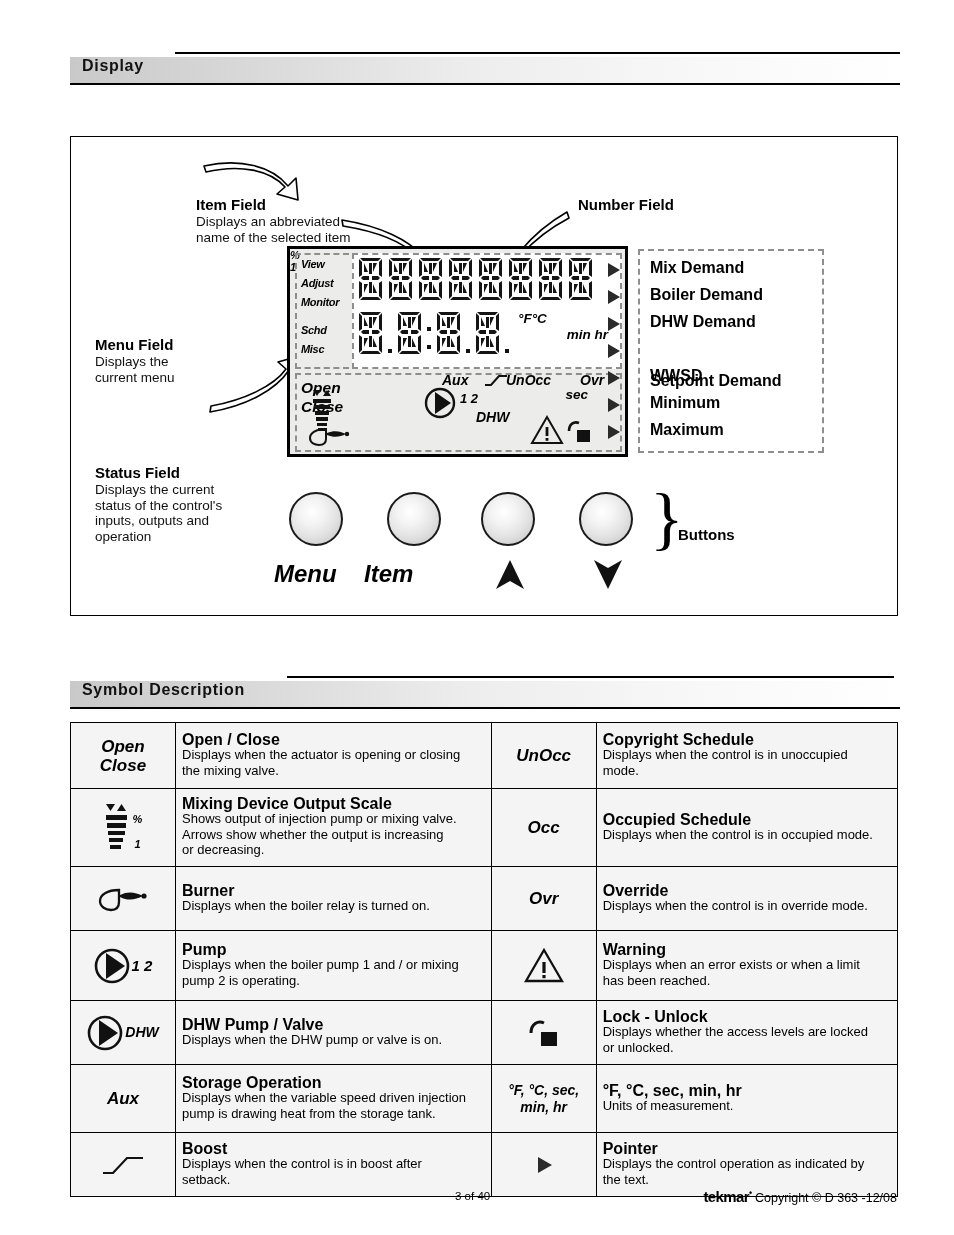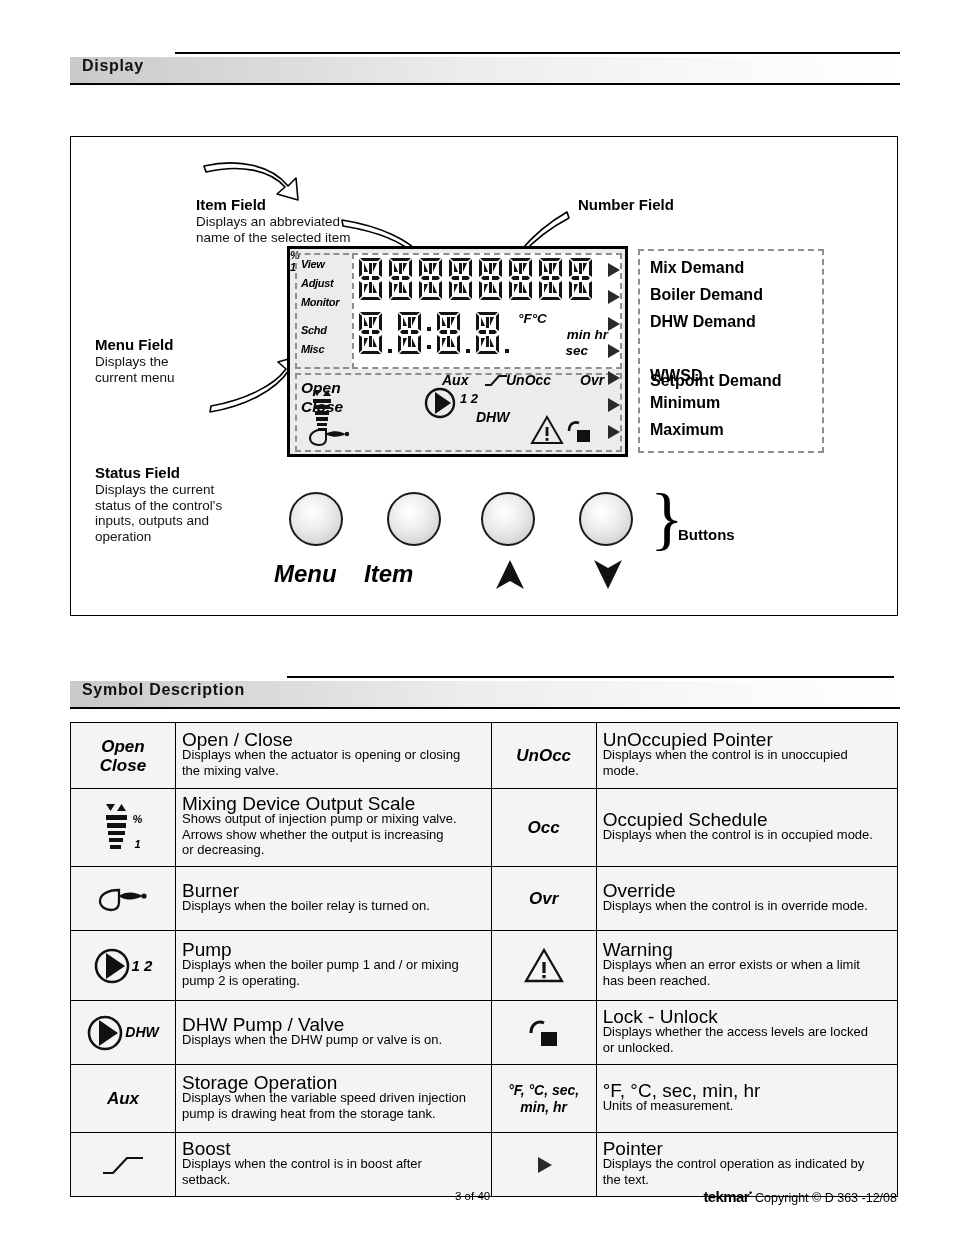--- a/index.html
+++ b/index.html
@@ -164,21 +164,21 @@
     position: absolute;
     left: 228px; top: 62px;
     width: 100px;
     font-style: italic;
     font-weight: bold;
     font-size: 13.5px;
     line-height: 16px;
   }
   .units .deg { font-size: 13.5px; }
   .units .r2 { text-align: right; padding-right: 10px;}
-  .units .r3 { text-align: right; padding-right: 30px;}
+  .units .r3 { text-align: right; padding-right: 30px; margin-top: 44px;}
 
   
   .st-lbl {
     position: absolute;
     font-style: italic; font-weight: bold;
     font-size: 14px;
   }
   .st-aux   { left: 152px; top: 123px; }
   .st-unocc { left: 216px; top: 123px; }
   .st-ovr   { left: 290px; top: 123px; }
@@ -261,22 +261,22 @@
     background: #f4f4f4;
   }
   td.sym-cell {
     width: 104px;
     text-align: center;
   }
   td.desc-cell {
     padding: 7px 10px 8px 6px;
   }
   .desc-title {
-    font-size: 19px;
-    font-weight: normal;
+    font-size: 16px;
+    font-weight: bold;
     line-height: 15px;
   }
   .desc-body {
     font-size: 13px;
     line-height: 15.5px;
   }
   .sym-text {
     font-style: italic;
     font-weight: bold;
     font-size: 17px;
@@ -723,21 +723,21 @@
         </td>
         <td class="desc-cell">
           <div class="desc-title">Open / Close</div>
           <div class="desc-body" style="white-space: pre-line;">Displays when the actuator is opening or closing
 the mixing valve.</div>
         </td>
         <td class="sym-cell">
           <div class="sym-text" style="white-space: pre-line;">UnOcc</div>
         </td>
         <td class="desc-cell">
-          <div class="desc-title">UnOccupied Pointer</div>
+          <div class="desc-title">Copyright Schedule</div>
           <div class="desc-body" style="white-space: pre-line;">Displays when the control is in unoccupied
 mode.</div>
         </td>
       </tr>
       <tr style="height: 78px;">
         <td class="sym-cell">
           <div style="display: flex; justify-content: center; align-items: center;">
             <svg width="26" height="52" viewBox="0 0 26 52">
               <polygon points="2,2 11,2 6.5,9" fill="#111"></polygon>
               <polygon points="13,9 22,9 17.5,2" fill="#111"></polygon>

